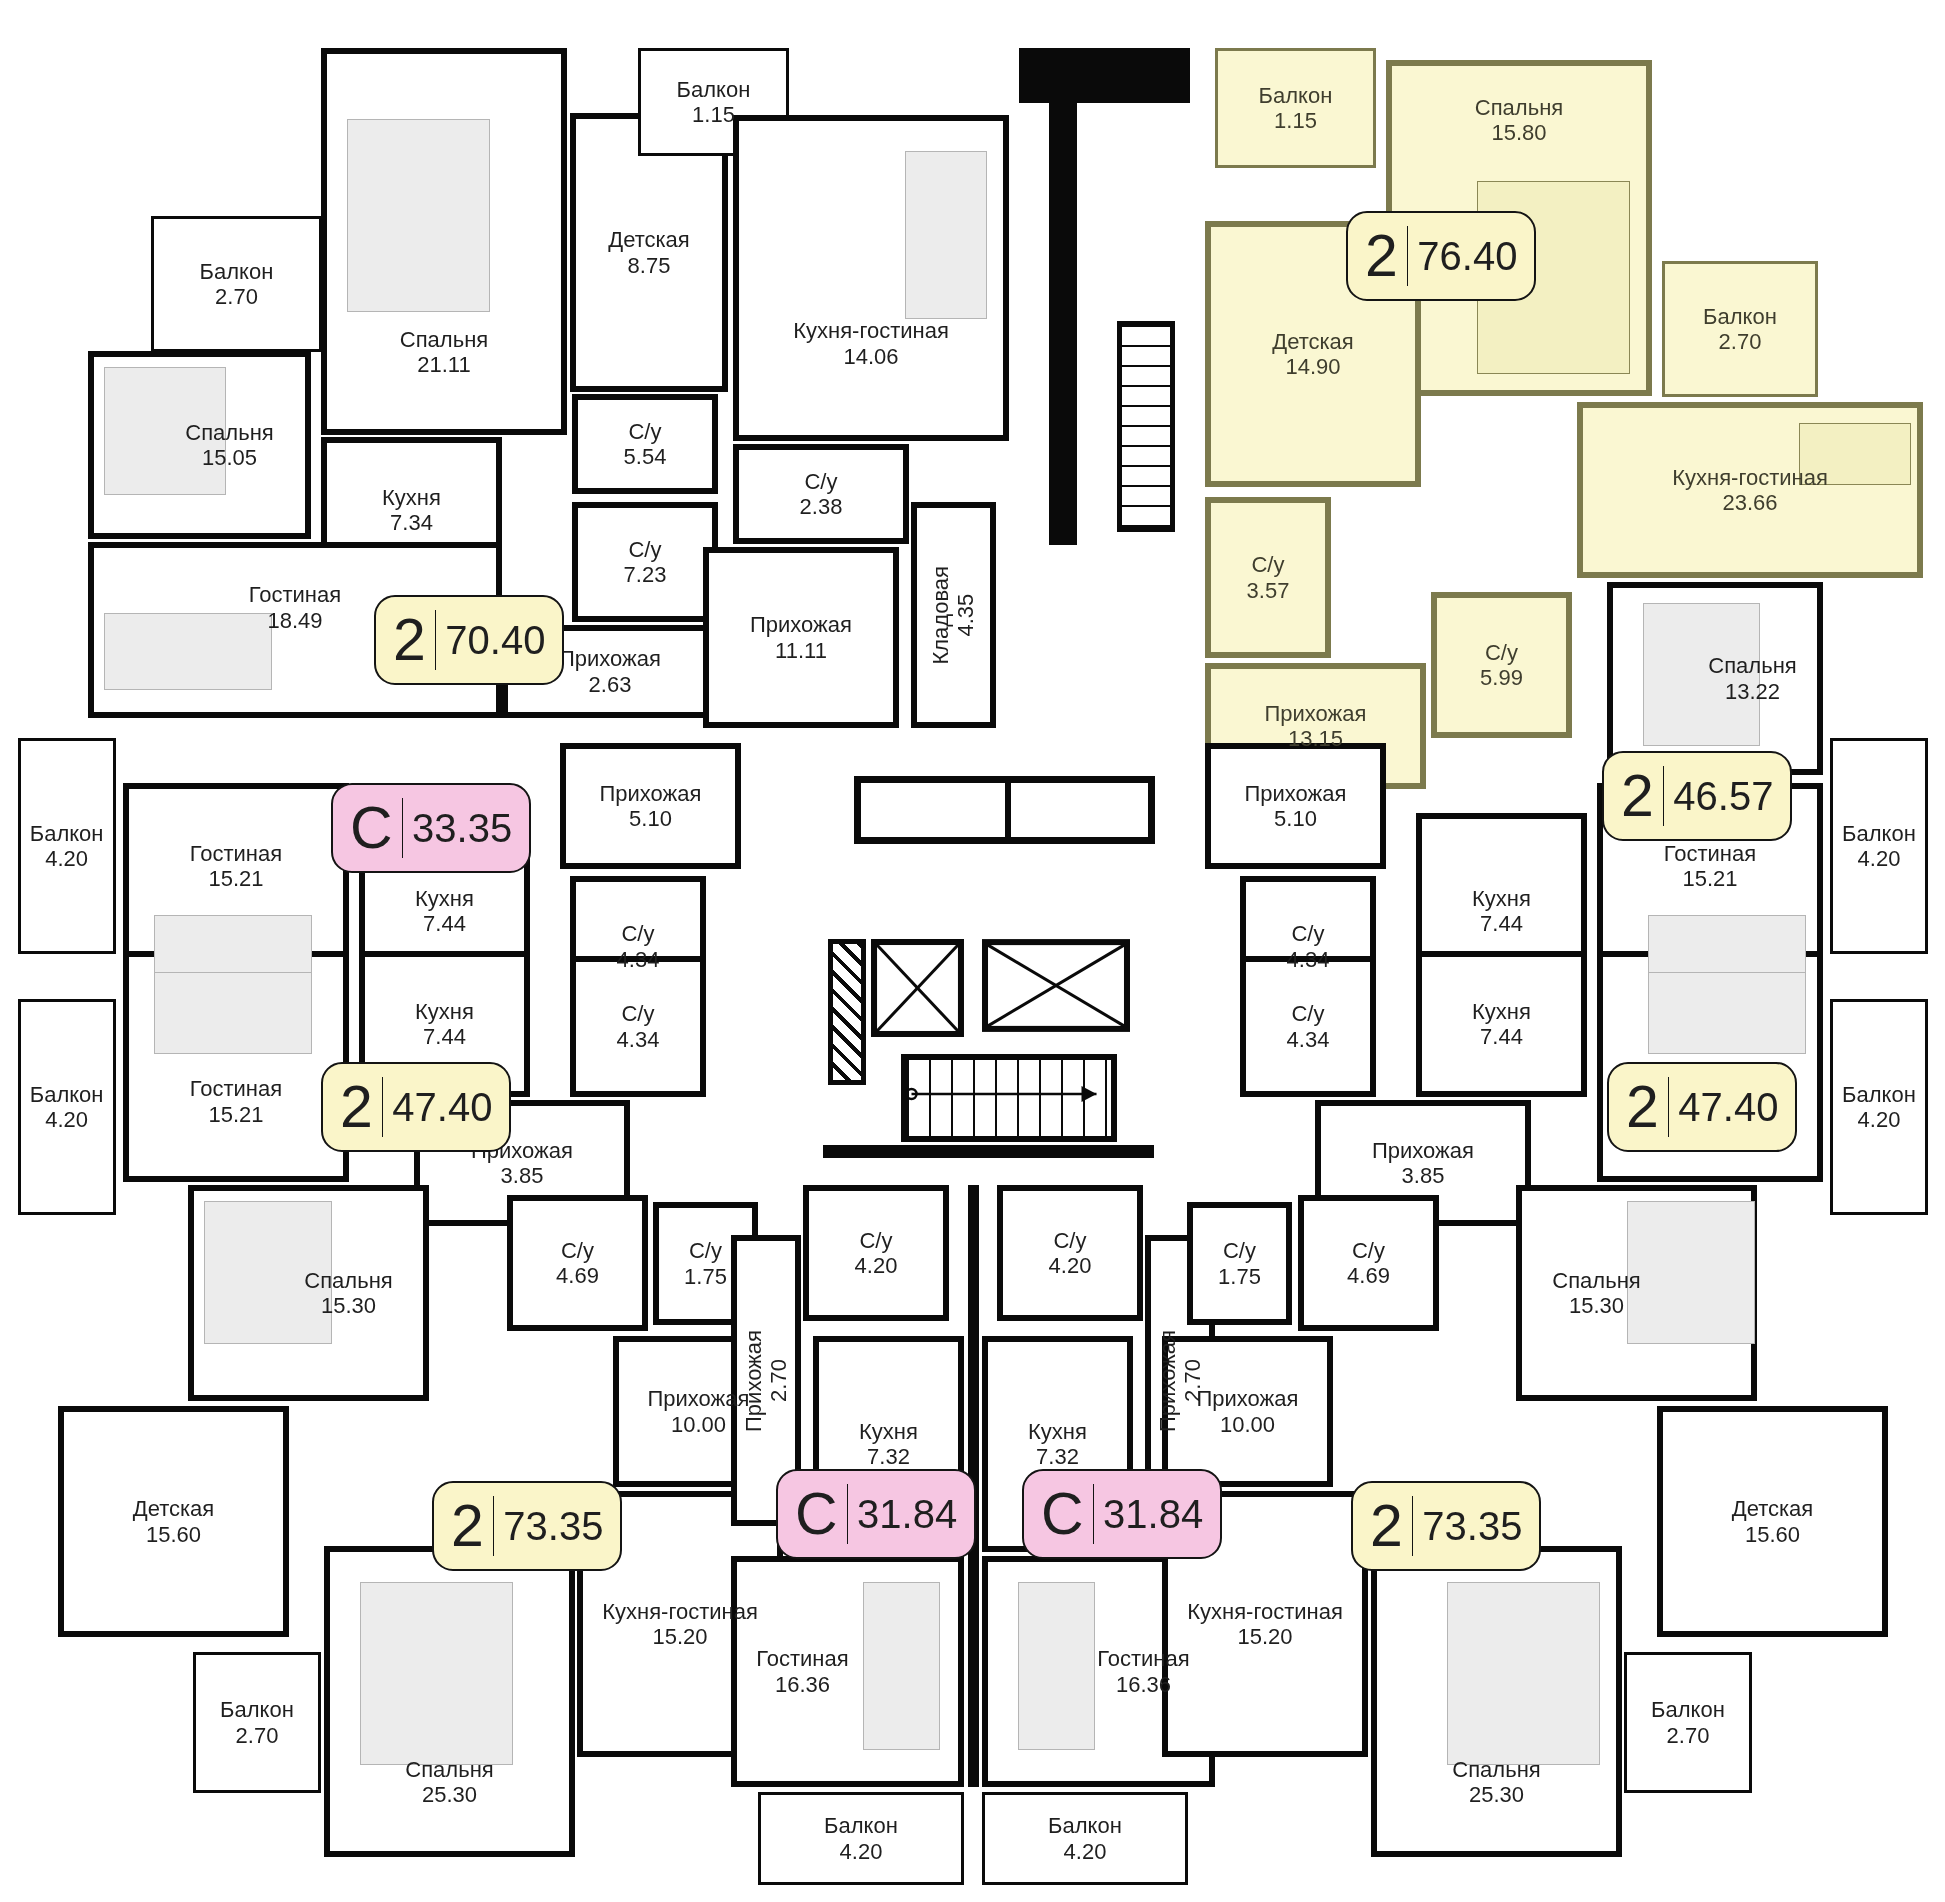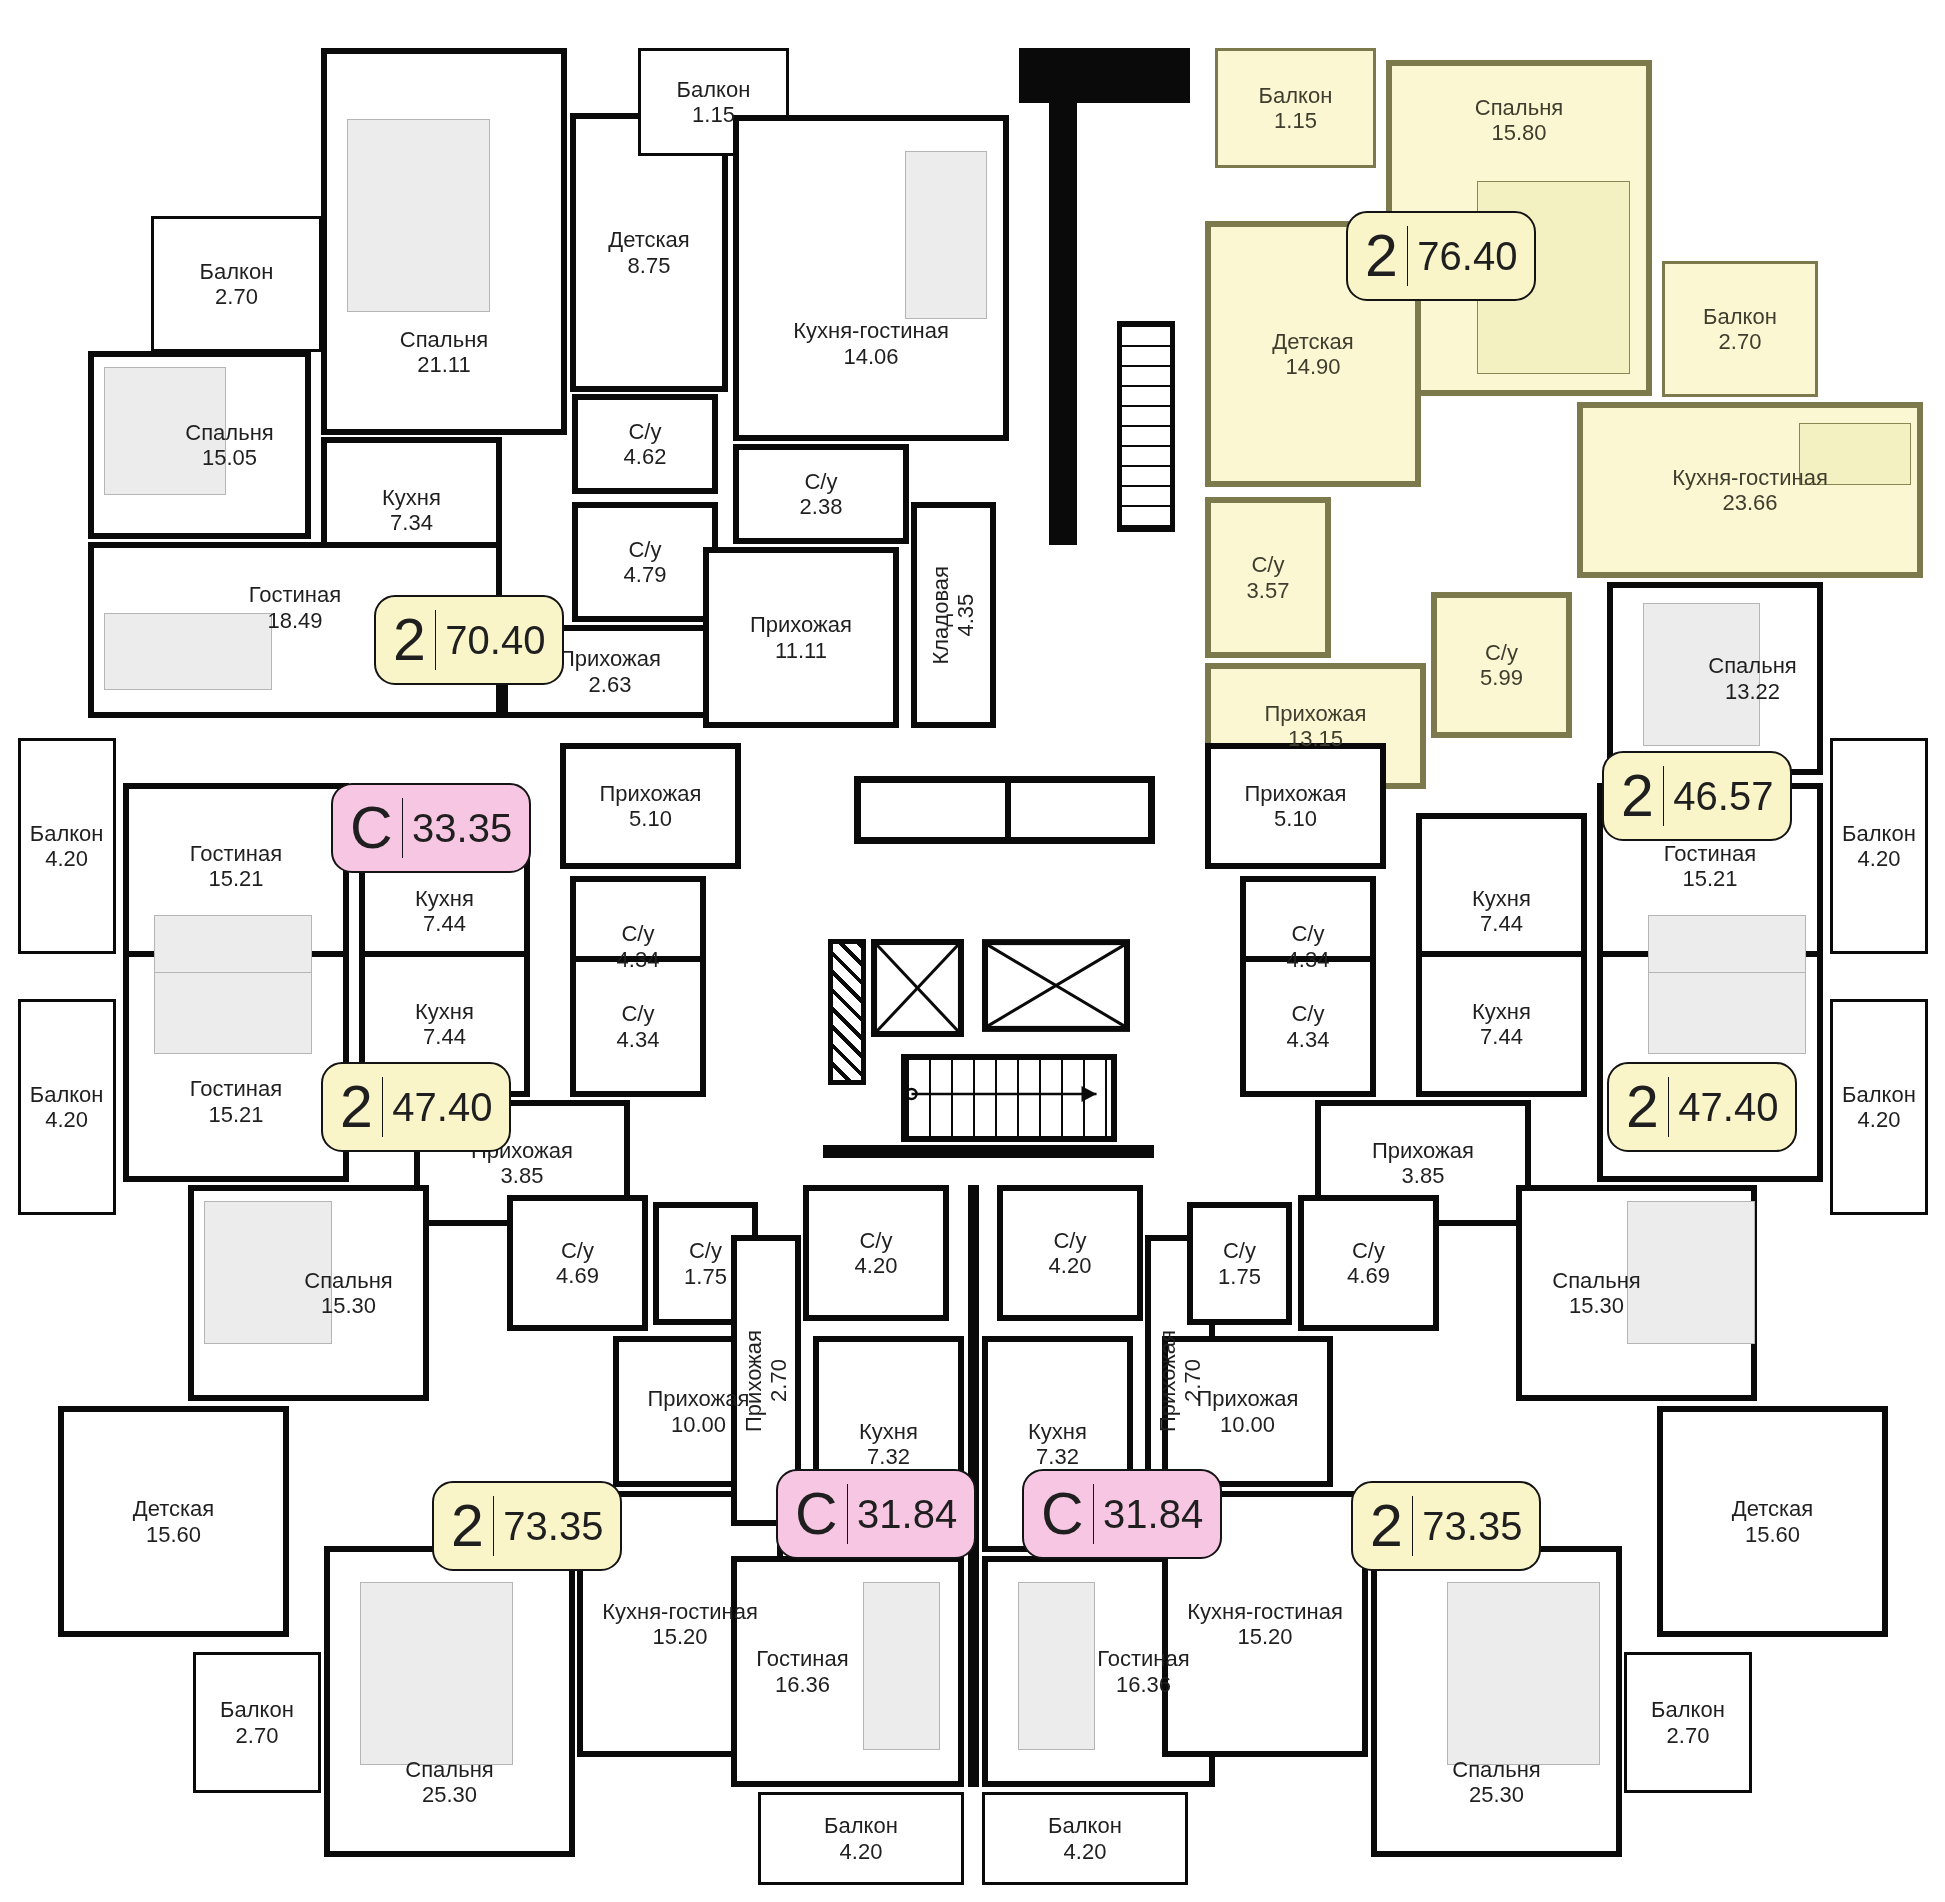--- a/index.html
+++ b/index.html
@@ -69,27 +69,27 @@
       </div>
     <div class="room" style="left:321px;top:437px;width:181px;height:146px">
       <div class="lbl">
           <span class="rn">Кухня</span>
           <span class="ra">7.34</span>
         </div>
       </div>
     <div class="room" style="left:572px;top:394px;width:146px;height:100px">
       <div class="lbl">
           <span class="rn">С/у</span>
-          <span class="ra">4.62</span>
+          <span class="ra">5.54</span>
         </div>
       </div>
     <div class="room" style="left:572px;top:502px;width:146px;height:120px">
       <div class="lbl">
           <span class="rn">С/у</span>
-          <span class="ra">4.79</span>
+          <span class="ra">7.23</span>
         </div>
       </div>
     <div class="room" style="left:88px;top:542px;width:414px;height:176px">
       <div class="furn" style="left:10px;top:65px;width:166px;height:75px"></div>
       <div class="lbl" style="margin-bottom:45px">
           <span class="rn">Гостиная</span>
           <span class="ra">18.49</span>
         </div>
       </div>
     <div class="room" style="left:502px;top:625px;width:216px;height:93px">

